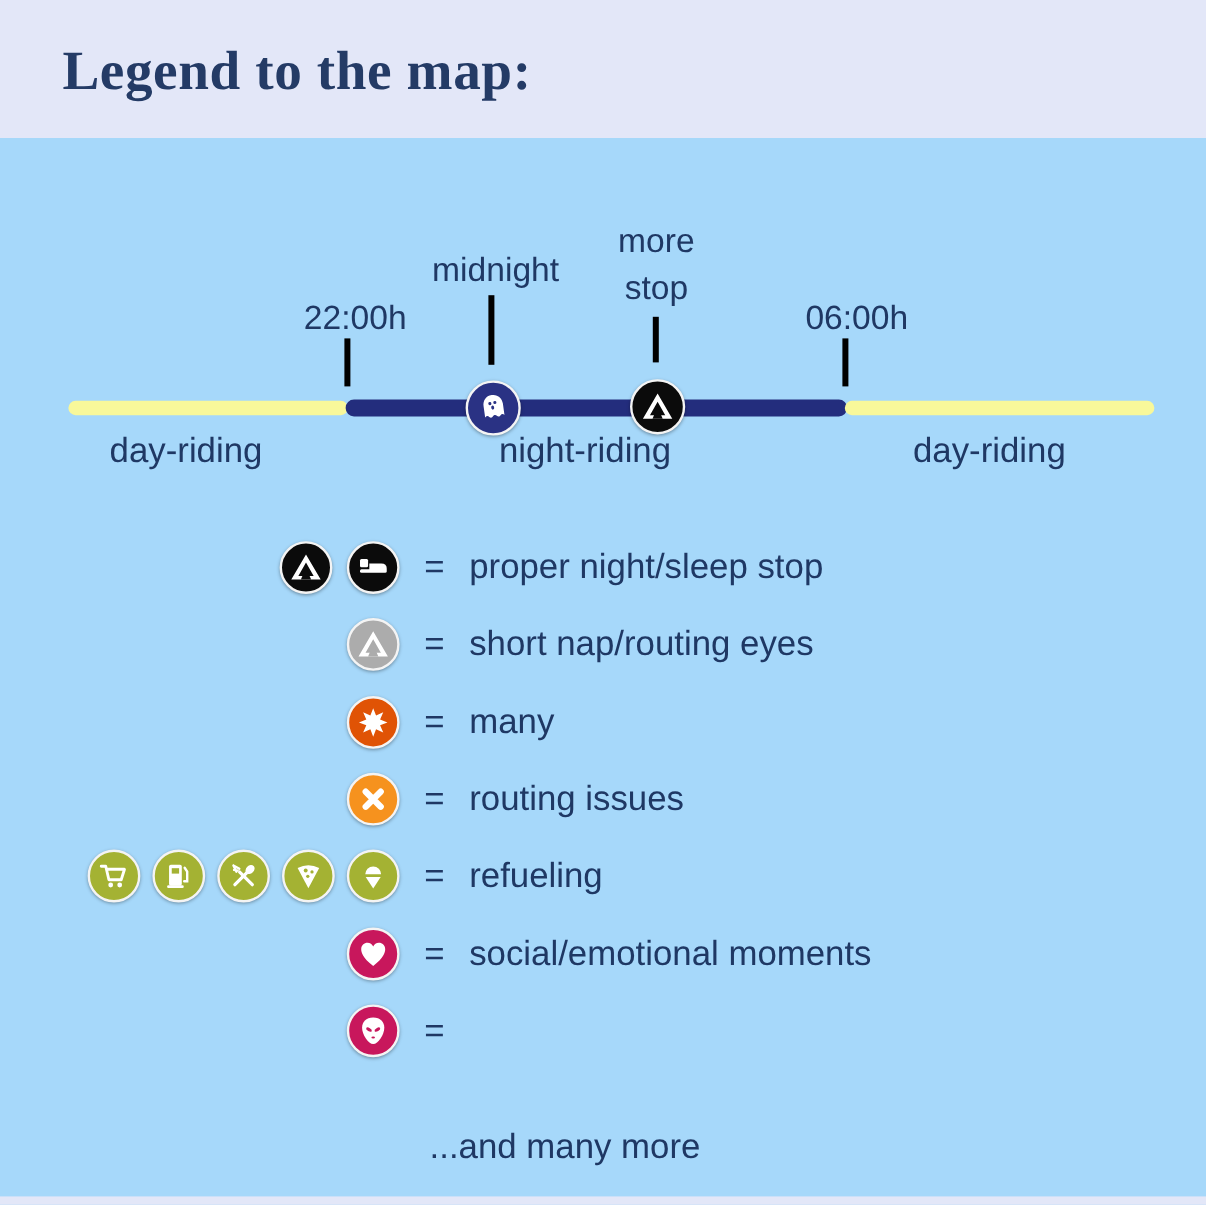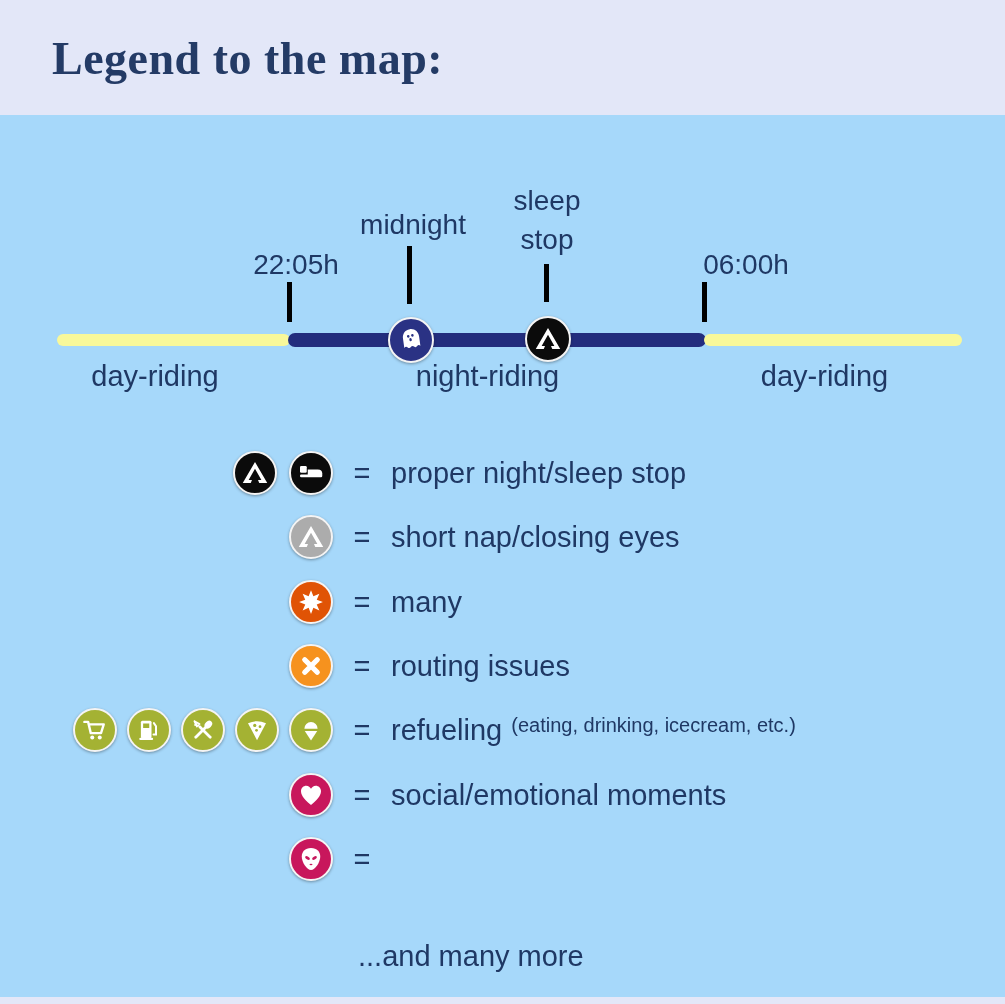--- a/index.html
+++ b/index.html
@@ -25,21 +25,21 @@
   .line-day-right{left:704px;top:219px;width:258px;height:12px;background:#F8F89A}
   .tick{position:absolute;width:5px;background:#000}
   .tick-22{left:287px;top:167px;height:40px}
   .tick-mid{left:407px;top:131px;height:58px}
   .tick-sleep{left:544px;top:149px;height:38px}
   .tick-06{left:702px;top:167px;height:40px}
   .tick-label{position:absolute;text-align:center;font-size:28px;line-height:1.38}
   .tl-22{left:226px;top:131px;width:140px}
   .tl-mid{left:333px;top:91px;width:160px}
   .tl-sleep{left:497px;top:67px;width:100px}
-  .tl-06{left:676px;top:131px;width:140px}
+  .tl-06{left:644px;top:131px;width:140px}
   .seg-label{position:absolute;top:245px;text-align:center;font-size:29px}
   .seg-1{left:55px;width:200px}
   .seg-2{left:385px;width:205px}
   .seg-3{left:722px;width:205px}
 
   
   .circle{
     border-radius:50%;box-sizing:border-box;border:2px solid #F4F4F4;
     display:flex;align-items:center;justify-content:center;
     box-shadow:0 1px 3px rgba(0,0,0,.35);
@@ -56,21 +56,21 @@
   .c-green{background:#A4B233}
   .c-pink{background:#C8175C}
   .c-navy{background:#2A3284}
 
   
   .lrow{position:absolute;left:0;width:1005px;height:44px;display:flex;align-items:center}
   .r1{top:336px}.r2{top:400px}.r3{top:465px}.r4{top:529px}.r5{top:593px}.r6{top:658px}.r7{top:722px}
   .icons{width:333px;display:flex;justify-content:flex-end;align-items:center;gap:12px}
   .icons.tight{gap:10px}
   .eq{width:58px;text-align:center;font-size:29px}
-  .lbl{font-size:29px;display:flex;align-items:flex-start;white-space:nowrap}
+  .lbl{font-size:29px;display:flex;align-items:flex-end;white-space:nowrap}
   .suffix{font-size:20px;margin-left:9px}
   .footer-note{position:absolute;left:358px;top:825px;font-size:29px}
 </style>
 </head>
 <body>
 
 <div class="header">
   <h1>Legend to the map:</h1>
 </div>
 
@@ -79,23 +79,23 @@
   <div>
     <div class="line line-day-left"></div>
     <div class="line line-night"></div>
     <div class="line line-day-right"></div>
 
     <div class="tick tick-22"></div>
     <div class="tick tick-mid"></div>
     <div class="tick tick-sleep"></div>
     <div class="tick tick-06"></div>
 
-    <div class="tick-label tl-22">22:05h</div>
+    <div class="tick-label tl-22">22:00h</div>
     <div class="tick-label tl-mid">midnight</div>
-    <div class="tick-label tl-sleep">sleep stop</div>
+    <div class="tick-label tl-sleep">more stop</div>
     <div class="tick-label tl-06">06:00h</div>
 
     <div class="circle tl-circle tl-ghost c-navy">
       <span style="display:flex;transform:rotate(-8deg)">
         <svg viewBox="0 0 24 24" width="32" height="32">
           <path d="M12.2 3.3 C8.2 3.3 5.8 6.4 5.8 10 V17.6 C6.7 16.5 7.8 16.5 8.6 17.5 C9.3 18.4 10.4 18.4 11.1 17.5 C11.8 16.6 13 16.6 13.7 17.5 C14.4 18.4 15.5 18.4 16.2 17.5 C17 16.5 18 16.5 18.8 17.6 V10 C18.8 6.4 16.3 3.3 12.2 3.3 Z" fill="#ffffff"></path>
           <circle cx="10.2" cy="8.8" r="1.05" fill="#2A3284"></circle>
           <circle cx="13.6" cy="8.5" r="1.05" fill="#2A3284"></circle>
           <ellipse cx="11.7" cy="11.7" rx="1.0" ry="1.35" fill="#2A3284"></ellipse>
         </svg>
@@ -142,21 +142,21 @@
     <div class="icons">
       <div class="circle row-icon c-gray">
         <svg viewBox="0 0 24 24">
           <path d="M12 3.2 L2.2 20 L21.8 20 Z M12 8.6 L6.9 17.6 L17.1 17.6 Z" fill="#ffffff" fill-rule="evenodd"></path>
           <path d="M12 11.8 L8.6 20 L15.4 20 Z" fill="#ACACAC"></path>
         </svg>
       </div>
     </div>
     <div class="eq">=</div>
     <div class="lbl">
-        <span>short nap/closing eyes</span>
+        <span>short nap/routing eyes</span>
       </div>
   </div>
 
   <div class="lrow r3">
     <div class="icons">
       <div class="circle row-icon c-crash">
         <svg viewBox="0 0 24 24">
           <polygon points="21.5,12 16.6,13.9 18.7,18.7 13.9,16.6 12,21.5 10.1,16.6 5.3,18.7 7.4,13.9 2.5,12 7.4,10.1 5.3,5.3 10.1,7.4 12,2.5 13.9,7.4 18.7,5.3 16.6,10.1" fill="#ffffff"></polygon>
         </svg>
       </div>
@@ -217,21 +217,20 @@
       <div class="circle row-icon c-green">
         <svg viewBox="0 0 24 24">
           <path d="M6.7 10.9 A5.3 5.3 0 1 1 17.3 10.9 Z" fill="#ffffff"></path>
           <path d="M7 12.7 H17 L12 20.4 Z" fill="#ffffff"></path>
         </svg>
       </div>
     </div>
     <div class="eq">=</div>
     <div class="lbl">
       <span>refueling</span>
-      <span class="suffix">(eating, drinking, icecream, etc.)</span>
     </div>
   </div>
 
   <div class="lrow r6">
     <div class="icons">
       <div class="circle row-icon c-pink">
         <svg viewBox="0 0 24 24">
           <path d="M12 20 C5 14.5 4 11 4 8.8 C4 6.2 6 4.5 8.2 4.5 C10 4.5 11.3 5.6 12 7 C12.7 5.6 14 4.5 15.8 4.5 C18 4.5 20 6.2 20 8.8 C20 11 19 14.5 12 20 Z" fill="#ffffff"></path>
         </svg>
       </div>

